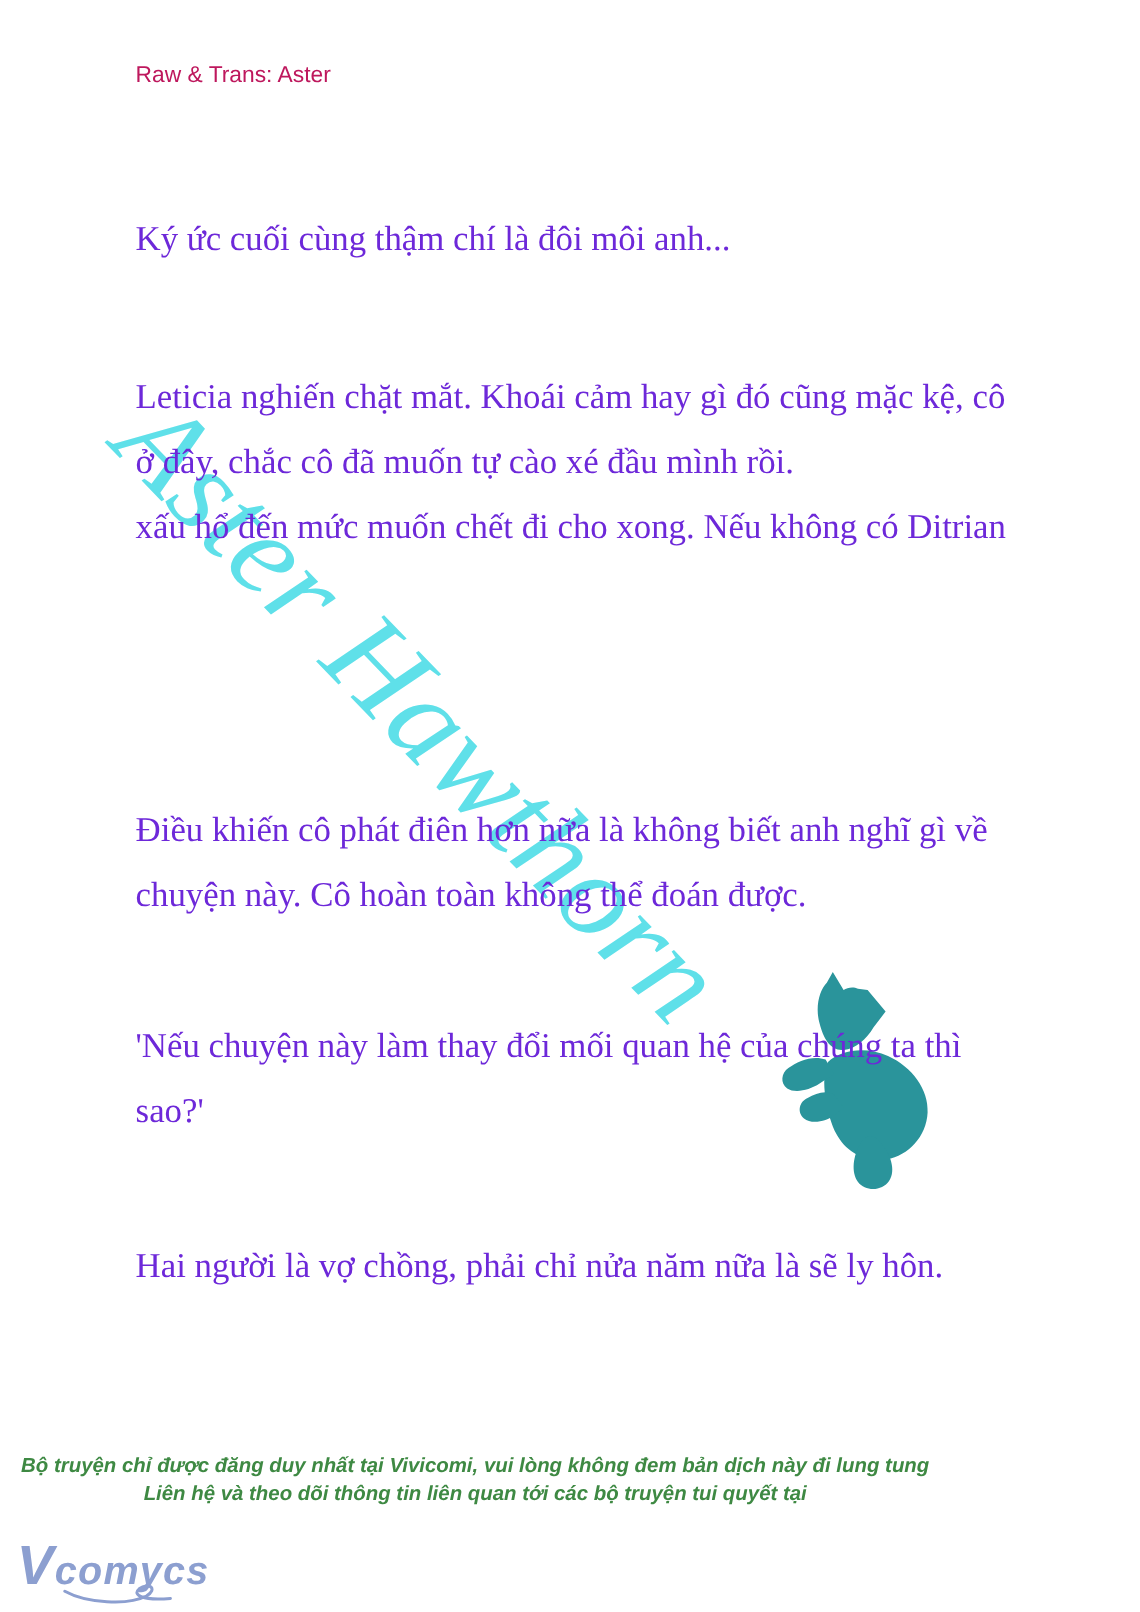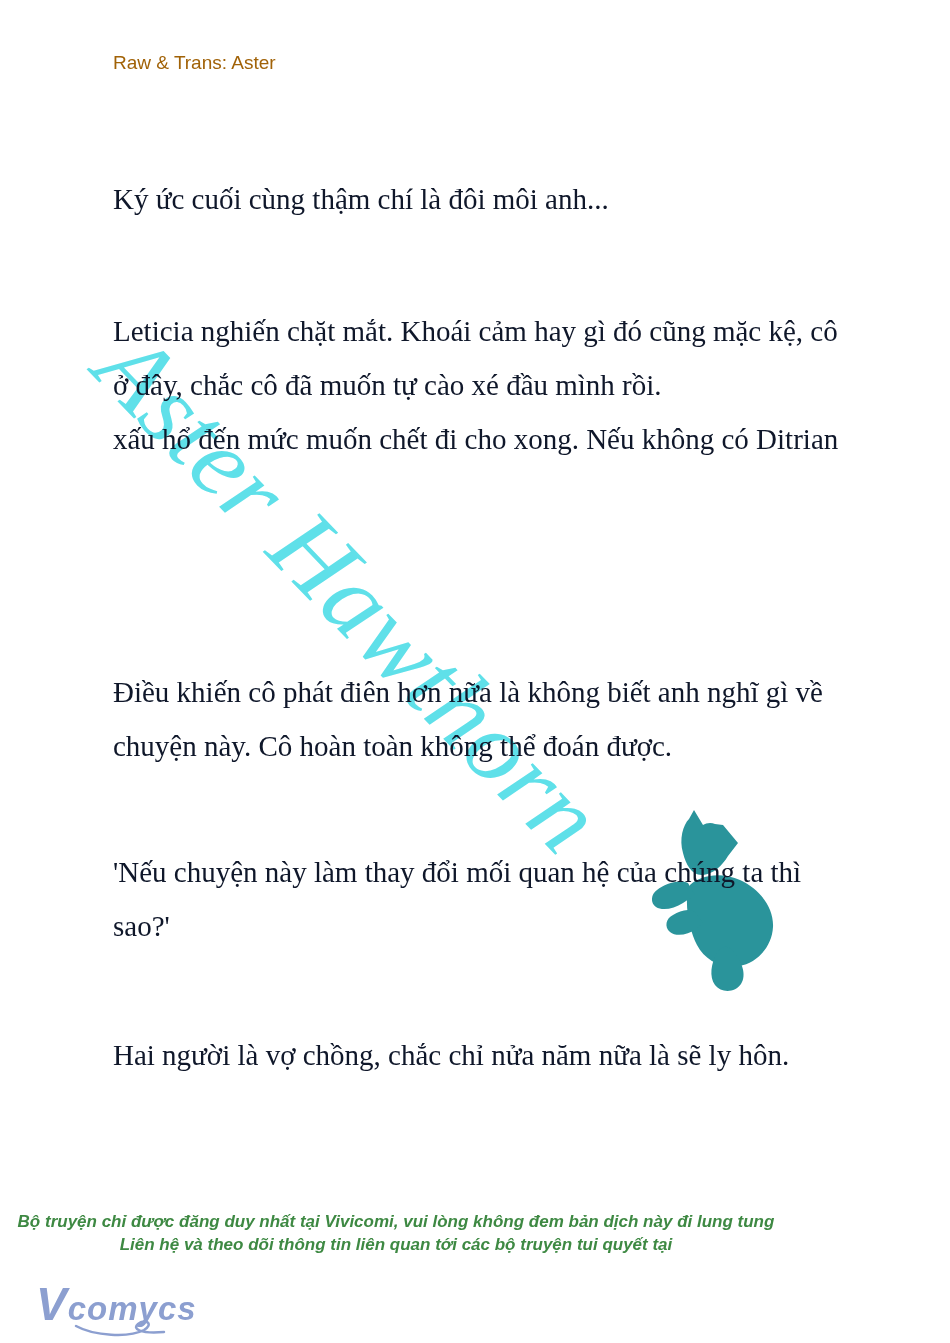--- a/index.html
+++ b/index.html
@@ -6,42 +6,42 @@
   .page{
     position:relative;
     width:950px;height:1343px;
     background:#ffffff;
     overflow:hidden;
     font-family:"Liberation Serif", serif;
   }
   .header-credit{
     position:absolute;left:113px;top:52px;
     font-family:"Liberation Sans", sans-serif;
-    font-size:19px;color:#a16207;
+    font-size:19px;color:#be185d;
     z-index:3;white-space:nowrap;
   }
   .watermark{
     position:absolute;left:158px;top:308px;
     font-family:"Liberation Serif", serif;
     font-style:italic;
     font-size:103px;
     color:var(--watermark-cyan,#5fe0e9);
     transform:rotate(46deg);
     transform-origin:0 0;
     white-space:nowrap;
     z-index:1;
     letter-spacing:1px;
   }
   .cat{
     position:absolute;left:645px;top:805px;
     width:140px;height:190px;z-index:1;
   }
   .paragraph{
     position:absolute;left:113px;width:740px;
-    font-size:29px;line-height:54px;color:#0f172a;
+    font-size:29px;line-height:54px;color:#6d28d9;
     z-index:2;
   }
   .paragraph .line{white-space:nowrap;}
   .p1{top:172px;}
   .p2{top:304px;}
   .p3{top:535px;}
   .p4{top:665px;}
   .p5{top:845px;}
   .p6{top:1028px;}
   .footer-notice{
@@ -50,21 +50,20 @@
     font-family:"Liberation Sans", sans-serif;
     font-style:italic;font-weight:bold;
     font-size:17px;line-height:23px;
     color:var(--footer-green,#3e8943);
     z-index:2;
   }
   .logo{
     position:absolute;left:14px;top:1284px;
     z-index:2;
     color:var(--logo-blue,#8c9fd0);
-    margin-left:22px;
   }
   .logo-text{
     display:block;
     font-family:"Liberation Sans", sans-serif;
     font-style:italic;font-weight:bold;
     font-size:33px;line-height:40px;
     letter-spacing:1px;
   }
   .logo-text::first-letter{
     font-size:46px;
@@ -112,21 +111,21 @@
     <div class="line">Điều khiến cô phát điên hơn nữa là không biết anh nghĩ gì về</div>
     <div class="line">chuyện này. Cô hoàn toàn không thể đoán được.</div>
   </div>
 
   <div class="paragraph p5">
     <div class="line">'Nếu chuyện này làm thay đổi mối quan hệ của chúng ta thì</div>
     <div class="line">sao?'</div>
   </div>
 
   <div class="paragraph p6">
-    <div class="line">Hai người là vợ chồng, chắc chỉ nửa năm nữa là sẽ ly hôn.</div>
+    <div class="line">Hai người là vợ chồng, phải chỉ nửa năm nữa là sẽ ly hôn.</div>
   </div>
 
   <div class="footer-notice">
     <div>Bộ truyện chỉ được đăng duy nhất tại Vivicomi, vui lòng không đem bản dịch này đi lung tung</div>
     <div>Liên hệ và theo dõi thông tin liên quan tới các bộ truyện tui quyết tại</div>
   </div>
 
   <div class="logo">
     <span class="logo-text">Vcomycs</span>
     <svg class="logo-swirl" width="120" height="22" viewBox="0 0 120 22" xmlns="http://www.w3.org/2000/svg" aria-hidden="true">

